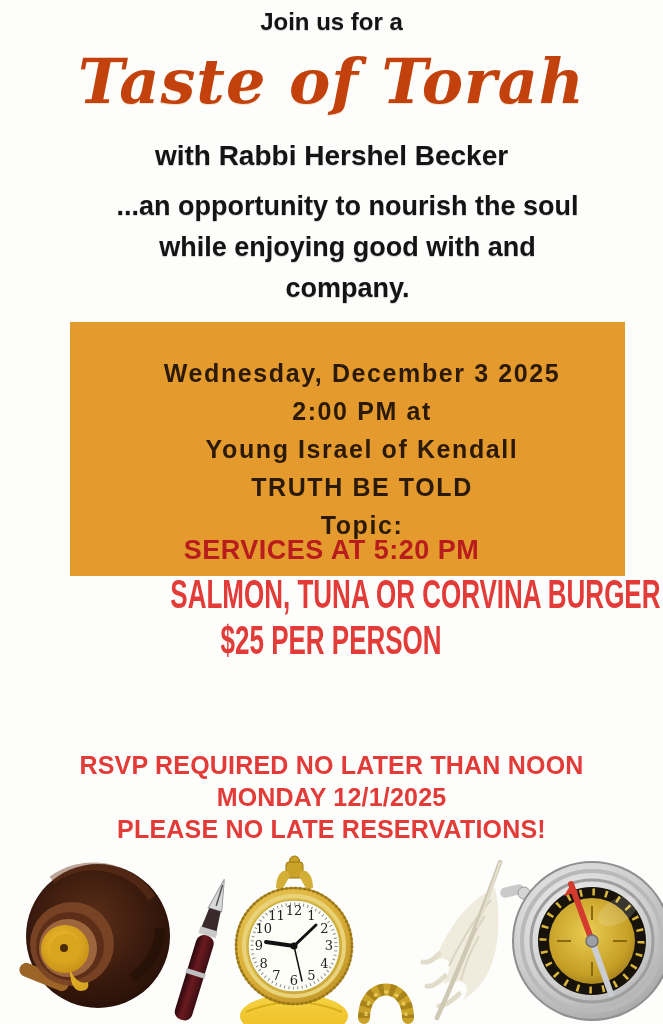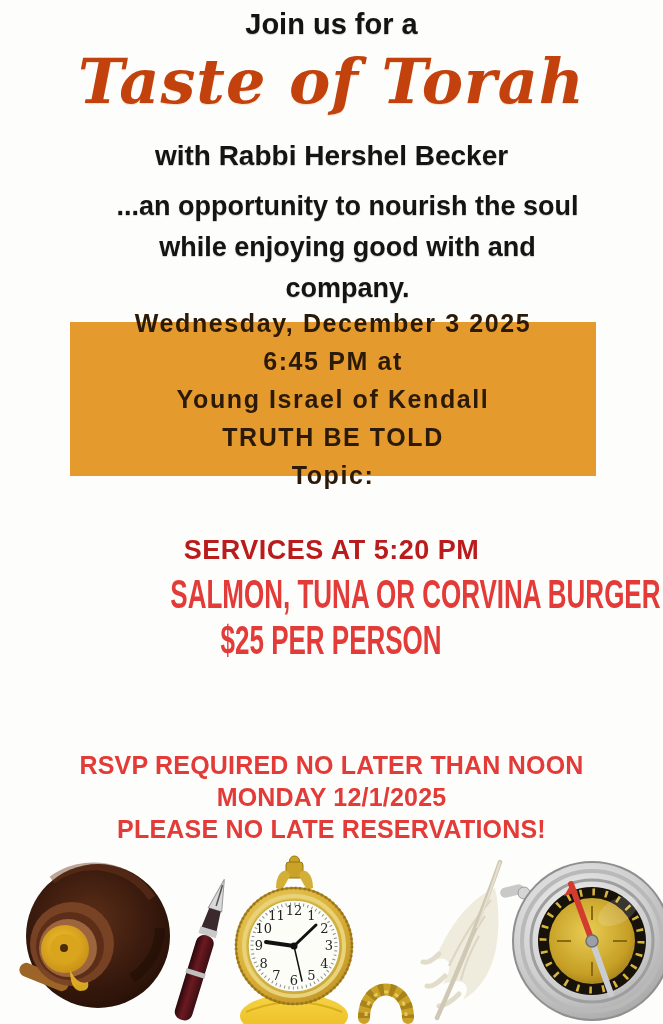--- a/index.html
+++ b/index.html
@@ -6,46 +6,47 @@
   body {
     width:663px; height:1024px;
     background:#FDFDFC;
     font-family:"Liberation Sans", sans-serif;
     position:relative; overflow:hidden;
     -webkit-font-smoothing:antialiased;
   }
   .abs-center { position:absolute; left:0; right:0; text-align:center; }
 
   .kicker {
-    top:8px; font-size:29px; font-weight:700; color:#141414;
+    top:8px; font-size:24px; font-weight:700; color:#141414;
     text-shadow:0 1px 1px rgba(0,0,0,.18);
   }
   .title {
     top:32px;
     font-family:"DejaVu Serif", serif;
     font-style:italic; font-weight:700;
     font-size:62px; line-height:100px;
     color:#c2410c; letter-spacing:1px;
     text-shadow:0 1px 1px rgba(210,130,40,.25);
   }
   .subtitle {
     top:140px; font-size:28px; font-weight:700; color:#141414;
     text-shadow:0 1px 1px rgba(0,0,0,.18);
   }
   .desc {
     top:186px; font-size:27px; font-weight:700; color:#141414;
     line-height:41px; text-shadow:0 1px 1px rgba(0,0,0,.18);margin-left:32px;
   }
   .event-box {
-    position:absolute; top:322px; left:70px; width:526px; height:154px;
+    position:absolute; top:322px; left:70px; width:526px; height:254px;
     background:#E49A2C;
     display:flex; flex-direction:column; justify-content:center;
     text-align:center;
     color:#2B1A07; font-weight:700; font-size:25px; line-height:38px;
     letter-spacing:1.6px;
+    padding-left:29px;
   }
   .services {
     top:535px; font-size:27px; font-weight:700; color:#b91c1c;
     letter-spacing:.5px;
   }
   .menu {
     top:571px; color:#E23B38; font-weight:700;
     font-size:40px; line-height:46px;
   }
   .menu .cond {
@@ -70,21 +71,21 @@
 <div class="abs-center subtitle">with Rabbi Hershel Becker</div>
 
 <div class="abs-center desc">
   <span class="ln">...an opportunity to nourish the soul</span>
   <span class="ln">while enjoying good with and</span>
   <span class="ln">company.</span>
 </div>
 
 <div class="event-box">
   <span class="ln">Wednesday, December 3 2025</span>
-  <span class="ln">6:45 PM at</span>
+  <span class="ln">2:00 PM at</span>
   <span class="ln">Young Israel of Kendall</span>
   <span class="ln">TRUTH BE TOLD</span>
   <span class="ln">Topic:</span>
 </div>
 
 <div class="abs-center services">SERVICES AT 5:20 PM</div>
 
 <div class="abs-center menu">
   <span class="ln"><span class="cond">SALMON, TUNA OR CORVINA BURGER PLATTERS</span></span>
   <span class="ln"><span class="cond">$25 PER PERSON</span></span>

